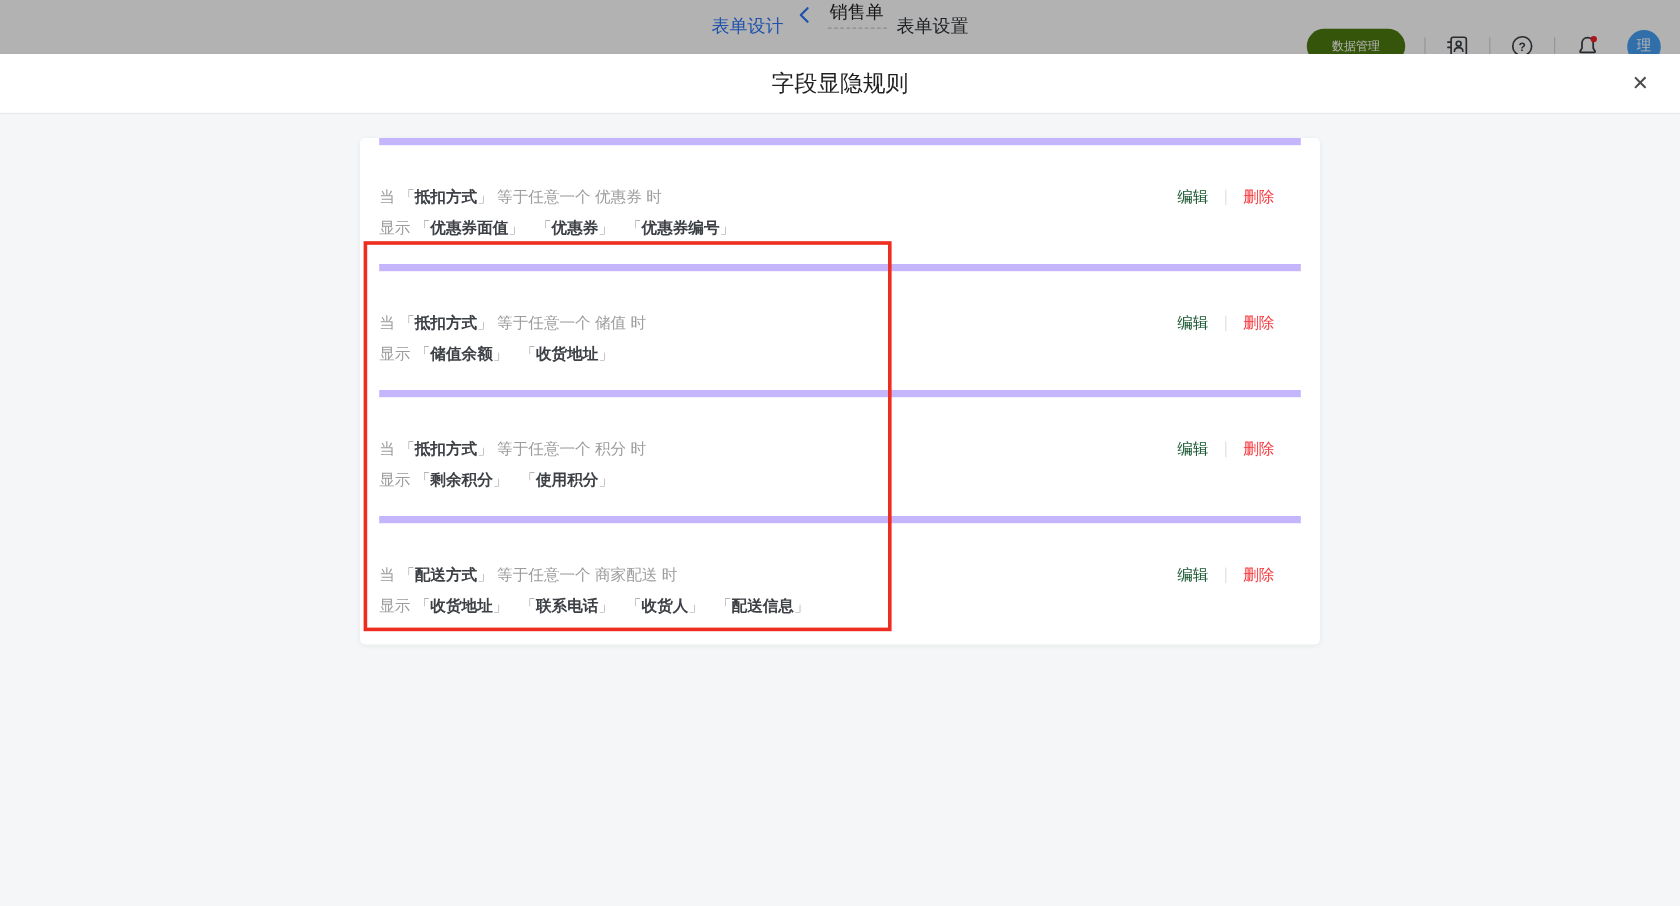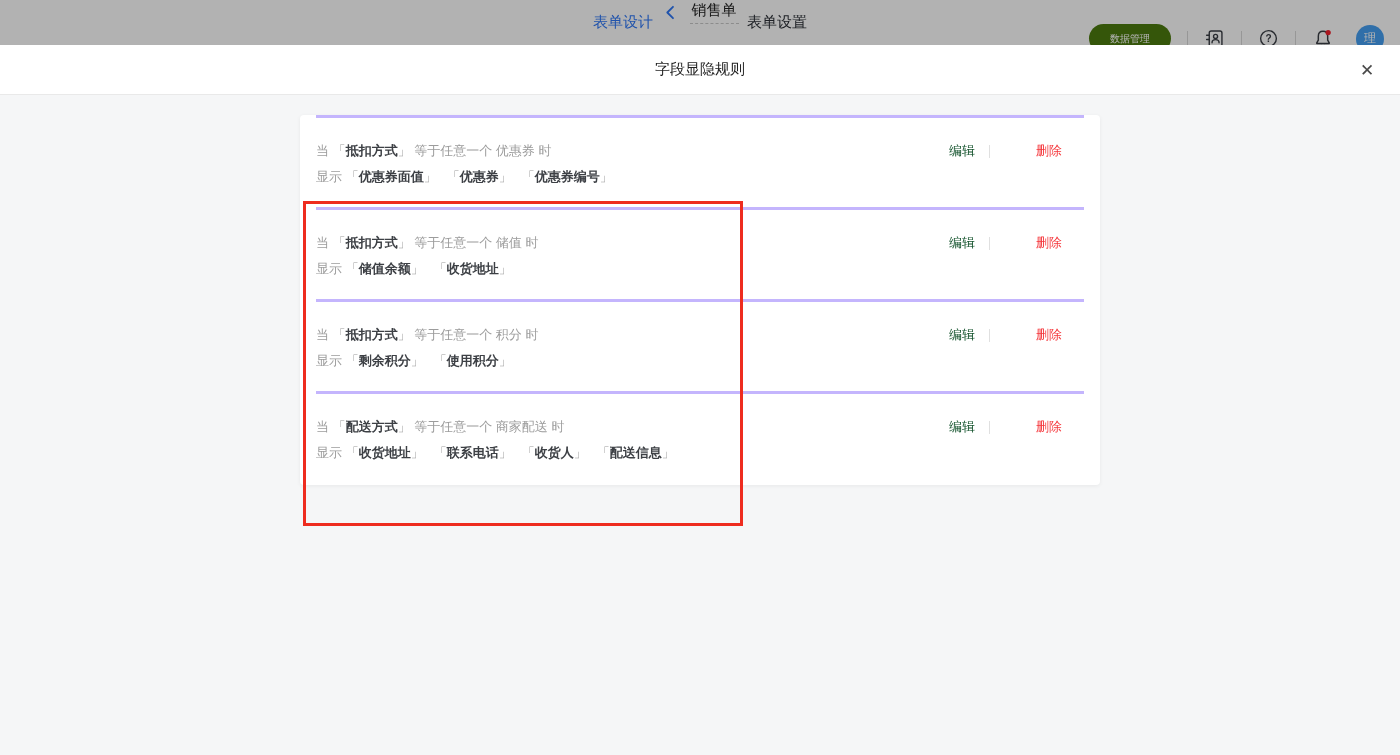--- a/index.html
+++ b/index.html
@@ -34,51 +34,51 @@
   .avatar {
     width:28px; height:28px; border-radius:50%; background:#459ff2; color:#fff;
     font-size:12px; display:flex; align-items:center; justify-content:center;
     margin-left:22px; cursor:pointer;
   }
   
   .modal-header {
     height:50px; background:#fff; border-bottom:1px solid #e9e9e9;
     display:flex; align-items:center; justify-content:center; position:relative;
   }
-  .modal-title { font-size:15px; font-weight:500; color:#1f1f1f; }
+  .modal-title { font-size:19px; font-weight:500; color:#1f1f1f; }
   .modal-close {
     position:absolute; right:22px; top:50%; transform:translateY(-50%);
     font-size:17px; color:#4a4a4a; cursor:pointer; width:22px; text-align:center;
   }
   
   .modal-body { position:relative; height:660px; background:#f5f6f7; }
   .card {
     position:absolute; left:300px; top:20px; width:800px;
     background:#fff; border-radius:4px; box-shadow:0 1px 4px rgba(0,0,0,0.06);
     padding-bottom:2px;
   }
   .btn-row { padding:22px 16px 18px; }
   .add-btn {
     width:351px; height:33px; background:#1673fa; color:#fff; border:none;
     border-radius:4px; font-size:14px; cursor:pointer;
     font-family:inherit;
   }
   .rules-list { margin:0 16px; }
   .rule-row {
-    border-top:3px solid #c4b5fd; display:flex; justify-content:space-between;
-    padding:20px 0 17px;
+    border-top:6px solid #c4b5fd; display:flex; justify-content:space-between;
+    padding:30px 0 17px;
   }
   .rule-text { font-size:13px; line-height:26px; }
   .rule-text .g { color:#9c9c9c; }
   .rule-text .f { color:#3d4045; font-weight:600; }
   .fld-group { margin-right:10px; }
   .rule-actions { display:flex; align-items:center; height:26px; font-size:13px; flex-shrink:0; padding-right:22px; }
   .edit-link { color:#14532d; cursor:pointer; }
   .adiv { width:1px; height:13px; background:#e0e0e0; margin:0 14px; }
-  .del-link { color:#f5353a; cursor:pointer;margin-left:32px; }
+  .del-link { color:#f5353a; cursor:pointer; }
   
   .annotation {
     position:absolute; left:303px; top:106px; width:440px; height:325px;
     border:3px solid #ee2c1f; z-index:6; pointer-events:none;
   }
 </style>
 </head>
 <body>
 
 <div class="page">

